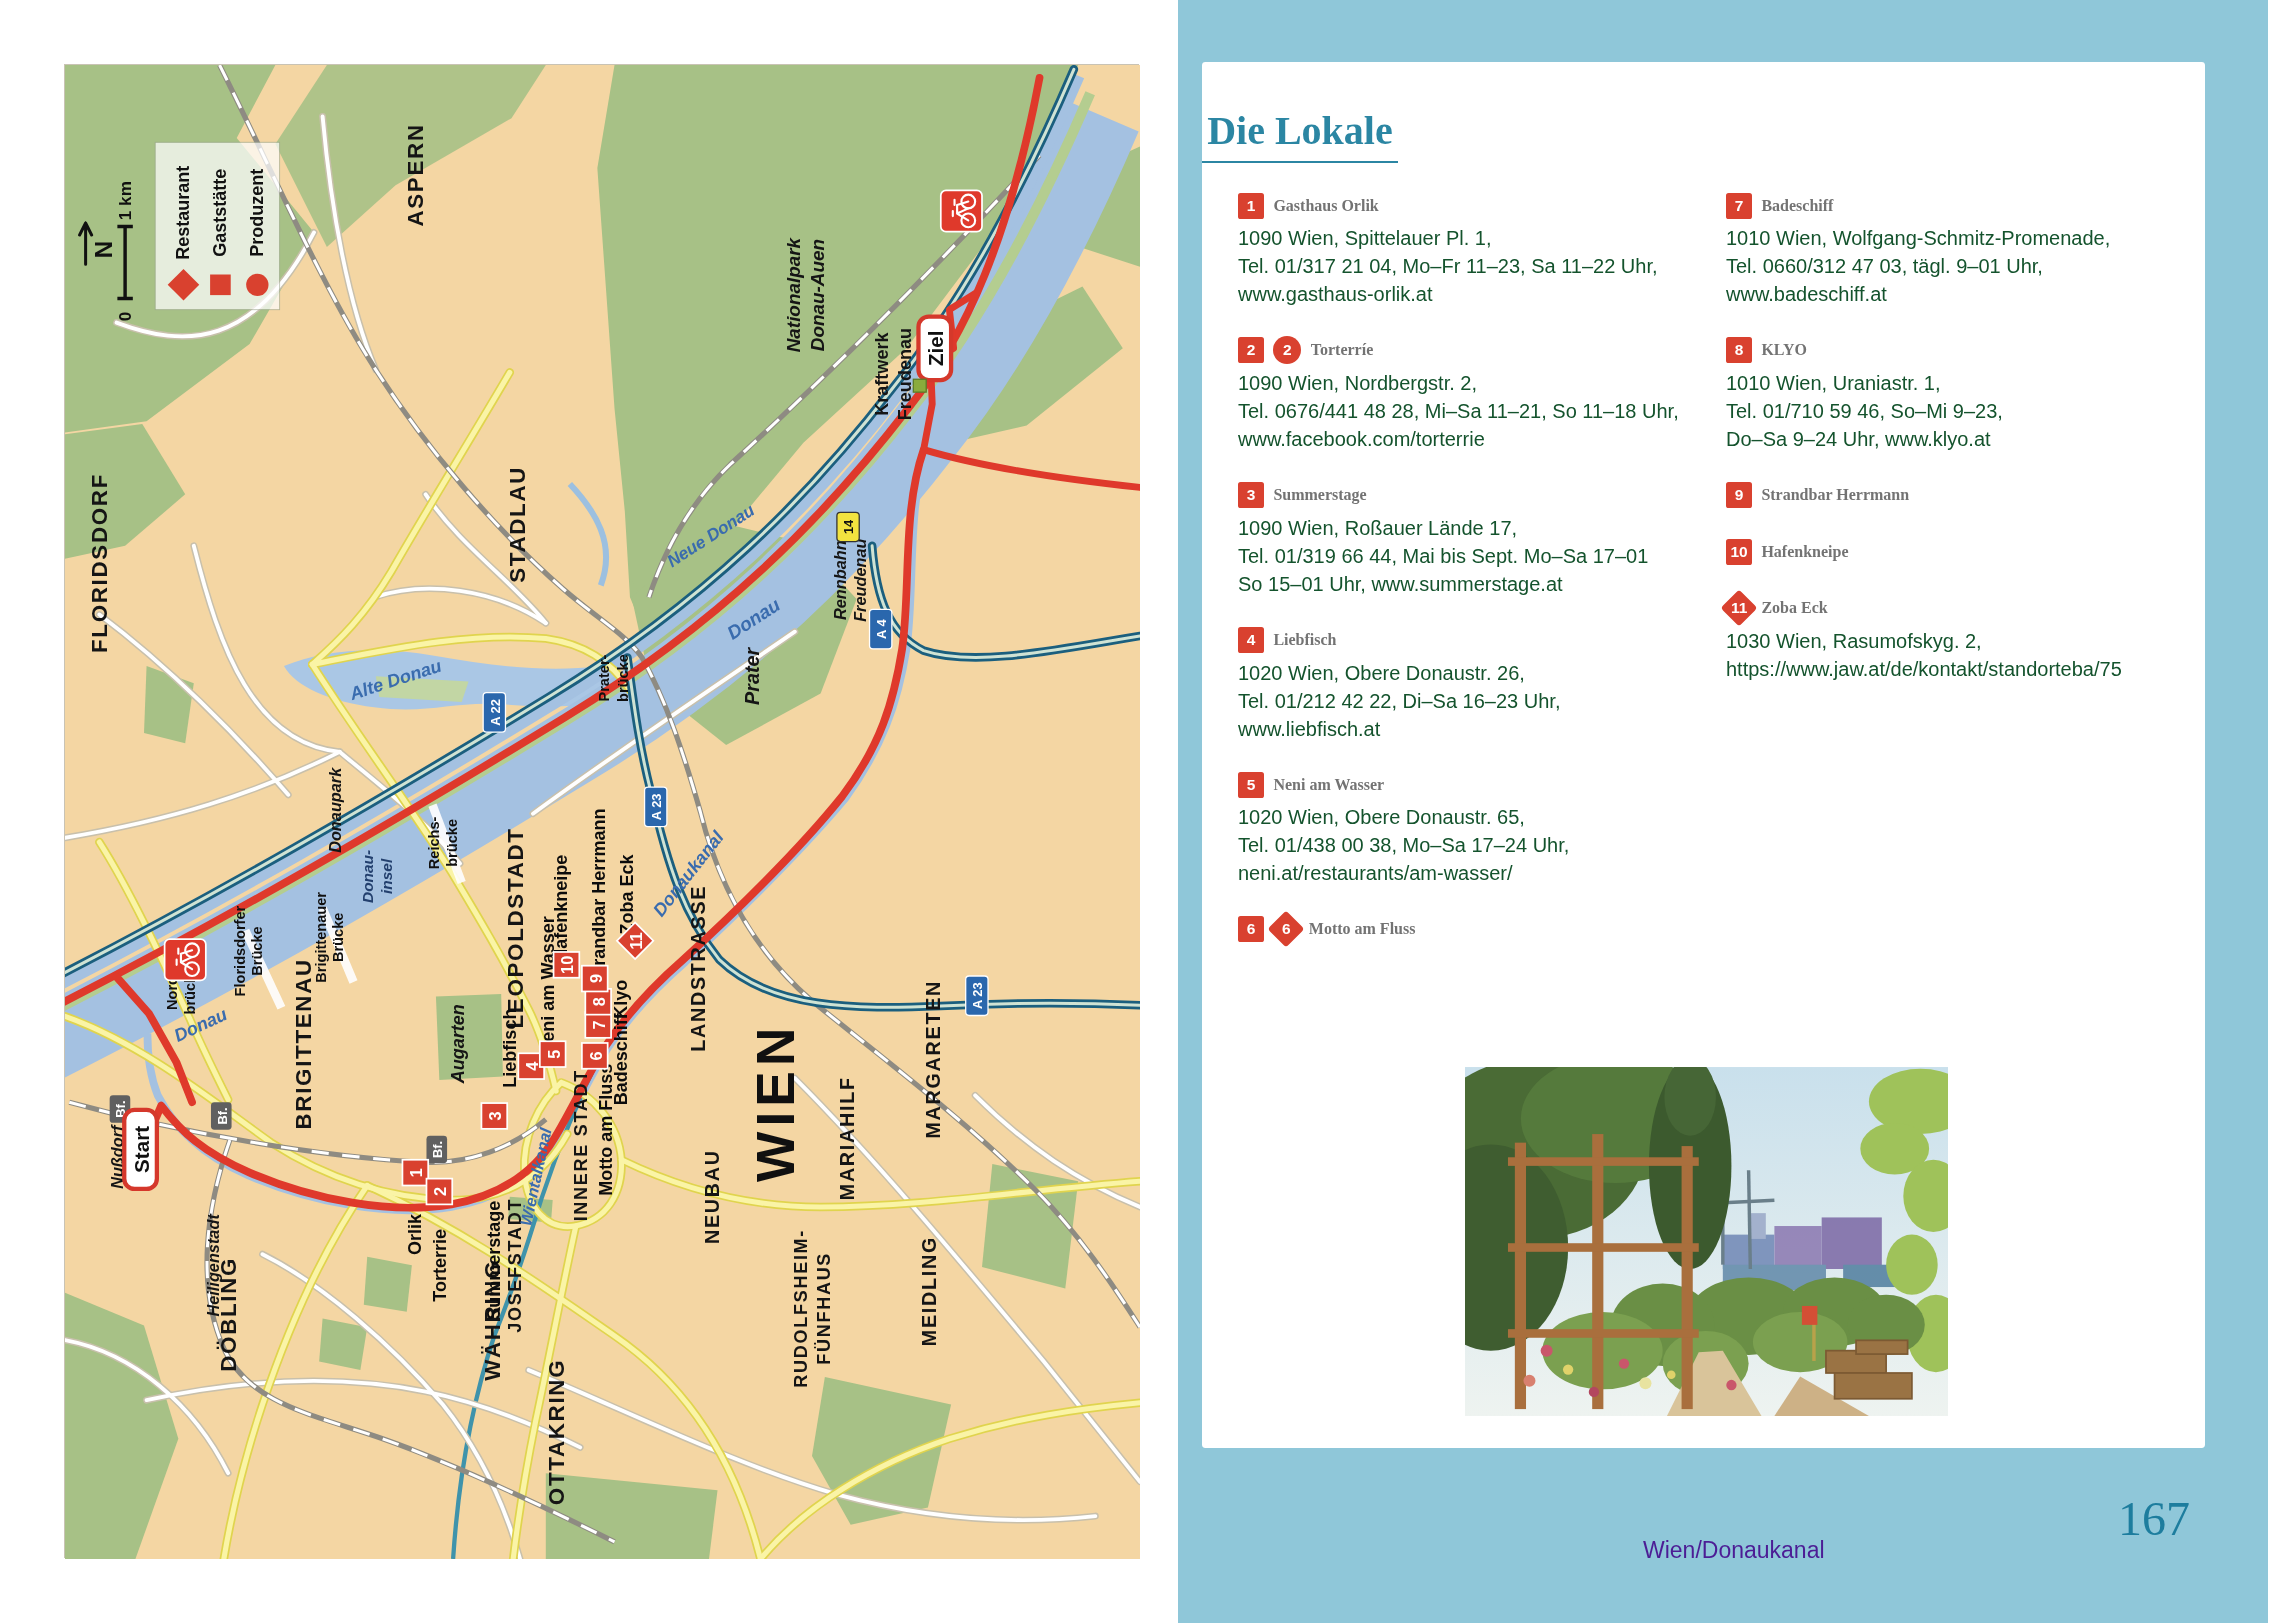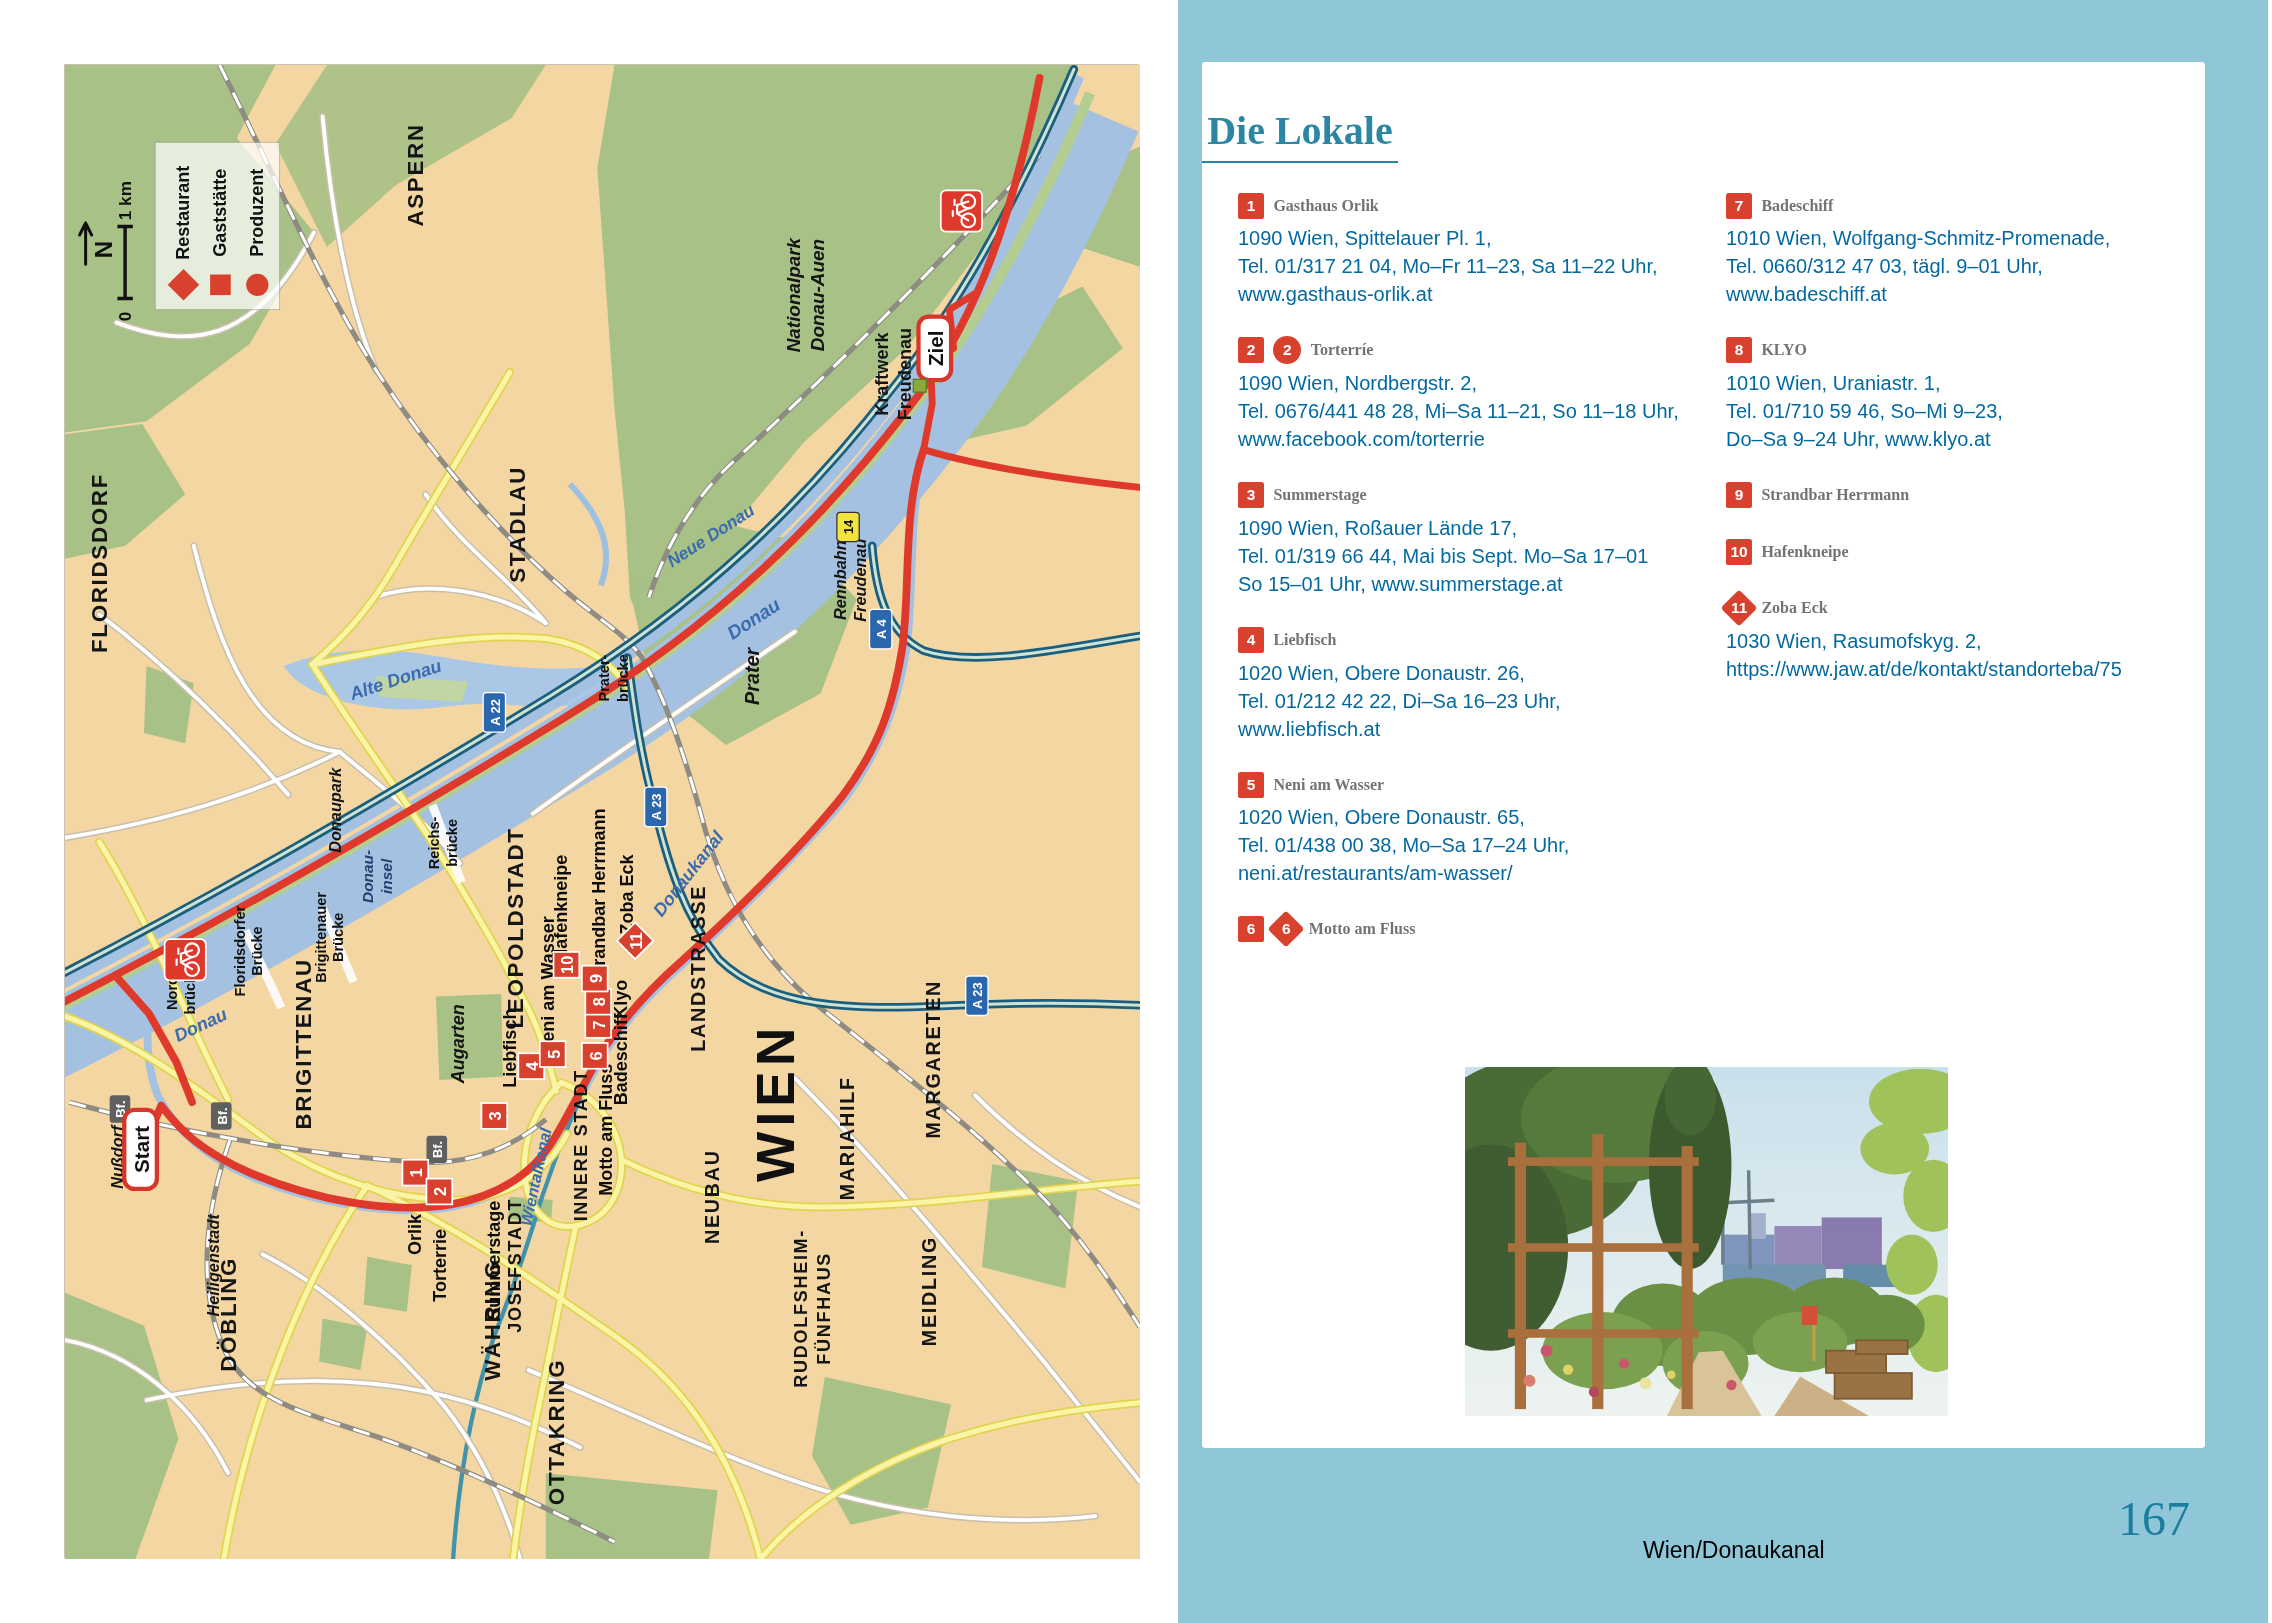--- a/index.html
+++ b/index.html
@@ -28,23 +28,23 @@
   .col { position:absolute; top:129px; }
   .col-left  { left:36px;  width:464px; }
   .col-right { left:524px; width:464px; }
   .entry { margin-bottom:27.5px; }
   .entry-head { display:flex; align-items:center; gap:9.4px; height:29px; margin-bottom:4.3px; }
   .badge { width:26px; height:26px; background:#d9412f; color:#ffffff; font-weight:bold; font-size:15.5px; display:flex; align-items:center; justify-content:center; border-radius:2.6px; flex:0 0 auto; }
   .badge.circle { width:28px; height:28px; border-radius:50%; }
   .badge.diamond { transform:rotate(45deg); border-radius:3.4px; }
   .badge.diamond span { transform:rotate(-45deg); }
   .entry-name { font-family:"Liberation Serif","DejaVu Serif",serif; font-weight:bold; font-size:16px; color:#737373; }
-  .entry-body p { font-size:20px; line-height:28px; color:#0369a1; }
+  .entry-body p { font-size:20px; line-height:28px; color:#14532d; }
   .photo { position:absolute; left:263px; top:1005px; width:483px; height:349px; overflow:hidden; }
-  .footer-label { position:absolute; left:465px; top:1537px; font-size:23px; color:#000000; }
+  .footer-label { position:absolute; left:465px; top:1537px; font-size:23px; color:#4c1d95; }
   .page-number { position:absolute; left:940px; top:1491px; width:129px; font-family:"Liberation Serif","DejaVu Serif",serif; font-size:48px; color:#1d7d9e; }
 </style>
 </head>
 <body>
 
 <div class="spread">
 
   <div class="left-page">
     <div class="map-frame">
       <svg id="map" width="1075" height="1494" viewBox="0 0 1252 1740" xmlns="http://www.w3.org/2000/svg">

